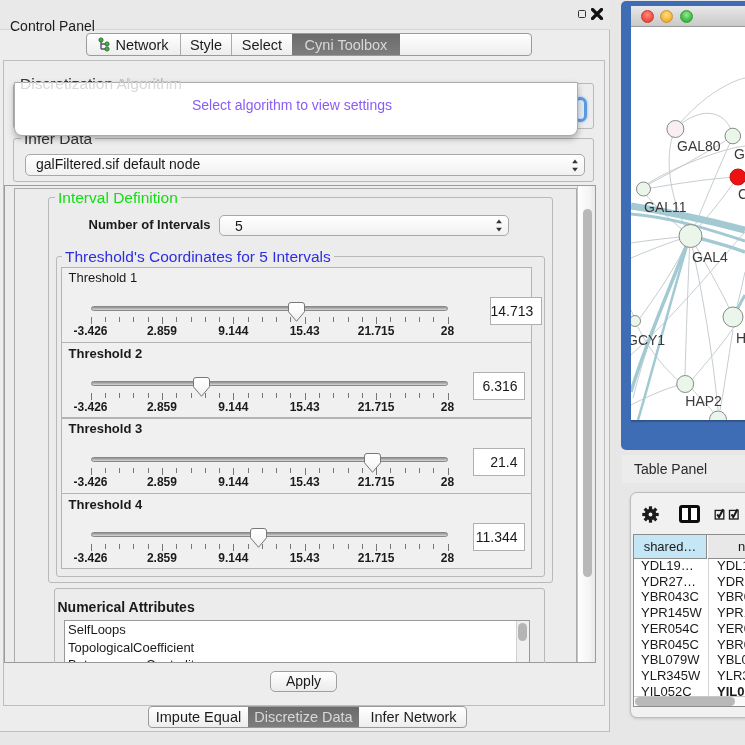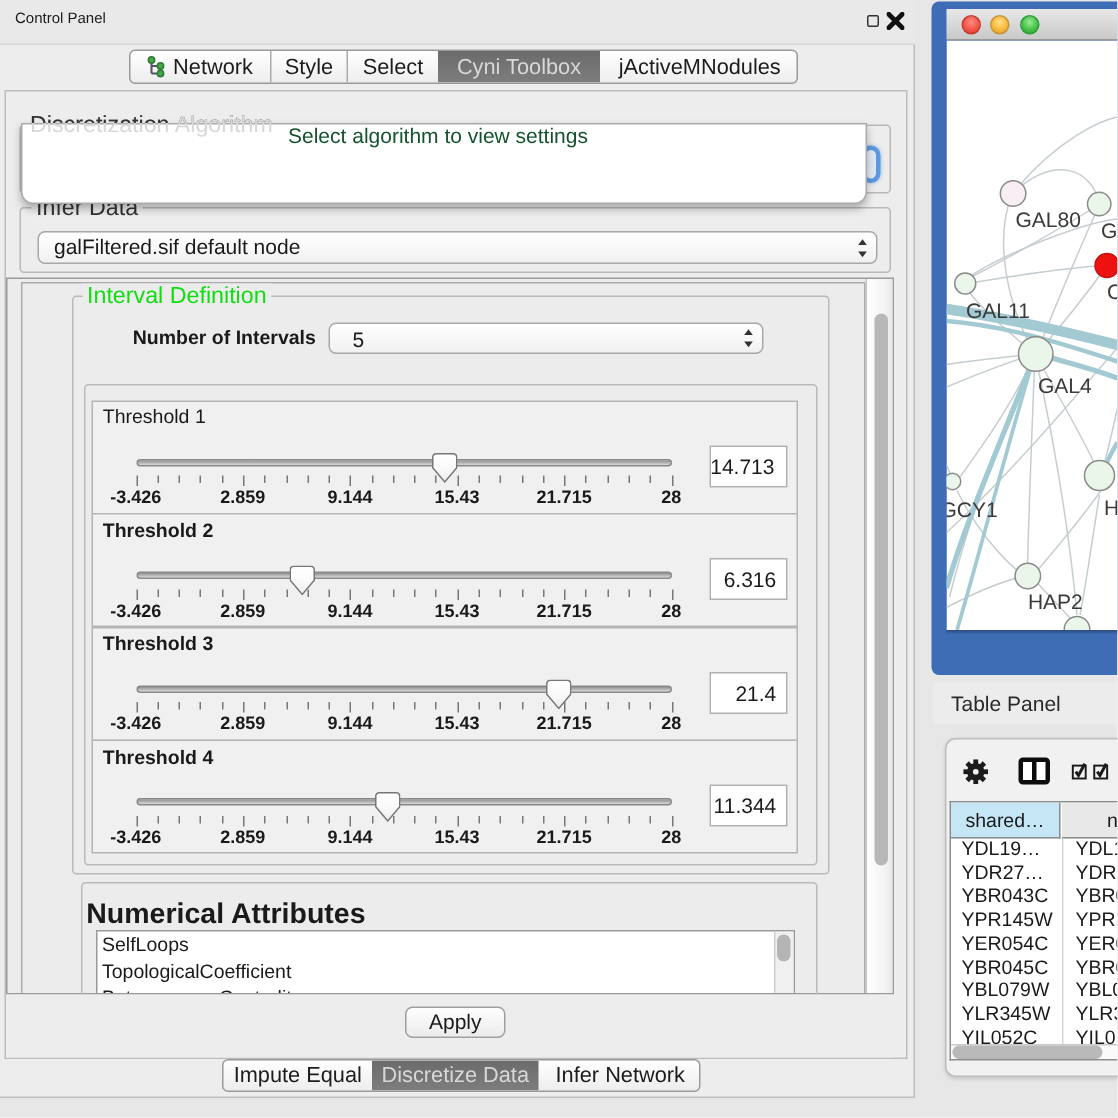--- a/index.html
+++ b/index.html
@@ -11,39 +11,38 @@
 .combo{position:absolute;background:linear-gradient(#ffffff,#f1f1f1);border:1px solid #a8a8a8;border-radius:5px;box-sizing:border-box;}
 .tseg{position:absolute;display:flex;align-items:center;justify-content:center;font-size:14.5px;color:#1c1c1c;}
 </style>
 </head>
 <body>
 <div id="root">
 
 <div class="abs" id="cpwin" style="left:0;top:0;width:610px;height:732px;background:#ededed;border-right:1px solid #bcbcbc;border-bottom:1px solid #c0c0c0;box-sizing:border-box;">
 
   <div class="abs" style="left:0;top:0;width:610px;height:30px;background:#e9e9e9;border-bottom:1px solid #d6d6d6;box-sizing:border-box;"></div>
-  <div class="abs" style="left:10px;top:7px;font-size:10px;color:#1c1c1c;">Control Panel</div>
+  <div class="abs" style="left:10px;top:18px;font-size:14px;color:#1c1c1c;">Control Panel</div>
   <div class="abs" style="left:578px;top:10px;width:6px;height:6px;border:1.7px solid #333;border-radius:1.5px;"></div>
   <svg class="abs" style="left:591px;top:8px;" width="12" height="12" viewBox="0 0 12 12">
     <path d="M1.5,1.5 L10.5,10.5 M10.5,1.5 L1.5,10.5" stroke="#111" stroke-width="3.2" stroke-linecap="round"></path>
   </svg>
 
   <div class="abs" id="tabbar" style="left:86px;top:33px;width:446px;height:23px;background:linear-gradient(#ffffff,#ededed);border:1px solid #9a9a9a;border-radius:4px;box-sizing:border-box;overflow:hidden;">
     <div class="tseg" style="left:0;top:0;width:93px;height:21px;">
       <svg width="13" height="17" viewBox="0 0 13 17" style="margin-right:4px;">
         <path d="M3,5 L3,13 M3,8 L8,8 M3,13 L8,13" stroke="#556" stroke-width="1.4" fill="none"></path>
         <circle cx="3" cy="4" r="2.1" fill="#45a849" stroke="#2c7a33"></circle>
         <circle cx="9" cy="8" r="2.1" fill="#45a849" stroke="#2c7a33"></circle>
         <circle cx="9" cy="13" r="2.1" fill="#45a849" stroke="#2c7a33"></circle>
       </svg>
       Network</div>
     <div class="tseg" style="left:93px;top:0;width:51px;height:21px;border-left:1px solid #ababab;box-sizing:border-box;">Style</div>
     <div class="tseg" style="left:144px;top:0;width:61px;height:21px;border-left:1px solid #ababab;box-sizing:border-box;">Select</div>
     <div class="tseg" style="left:205px;top:0;width:108px;height:21px;background:linear-gradient(#6b6b6b,#7d7d7d);color:#d8d8d8;">Cyni Toolbox</div>
-    <div class="tseg" style="left:313px;top:0;width:133px;height:21px;">jActiveMNodules</div>
   </div>
 
   <div class="abs" style="left:3px;top:60px;width:602px;height:646px;border:1px solid #bdbdbd;background:#ededed;box-sizing:border-box;"></div>
 
   <div class="gb" style="left:13px;top:83px;width:579px;height:44px;"></div>
   <div class="gbt" style="left:17px;top:75px;background:#ededed;color:#333;">Discretization Algorithm</div>
 
   <div class="combo" style="left:25px;top:98px;width:561px;height:22px;"></div>
   <div class="abs" style="left:574px;top:97px;width:13px;height:25px;border:3px solid #5b9ae0;border-radius:7px;background:#dfe9f3;box-sizing:border-box;box-shadow:0 0 3px #8ab4e4;"></div>
 
@@ -55,41 +54,42 @@
     <path d="M4,0.5 L6.9,4.3 L1.1,4.3 Z" fill="#333"></path>
         <path d="M4,12.5 L6.9,8.7 L1.1,8.7 Z" fill="#333"></path>
   </svg>
 
   <div class="abs" style="left:14px;top:82px;width:563.5px;height:54px;background:#ffffff;border:1px solid #ababab;border-radius:0 0 8px 8px;box-shadow:0 3px 6px rgba(0,0,0,0.28);box-sizing:border-box;"></div>
 
   <div class="abs" style="left:17px;top:75px;font-size:15.5px;color:#d8d8d8;padding:0 3px;">Discretization Algorithm</div>
   <div class="abs" style="left:17px;top:75px;width:163px;height:7px;overflow:hidden;">
         <div style="padding:0 3px;font-size:15.5px;color:#333;">Discretization Algorithm</div>
       </div>
-  <div class="abs" style="left:192px;top:82px;color:#14532d;">Select algorithm to view settings</div>
+  <div class="abs" style="left:192px;top:97px;color:#8b5cf6;">Select algorithm to view settings</div>
 
   <div class="abs" style="left:4px;top:185px;width:592px;height:478px;border:1px solid #9b9b9b;background:#ececec;box-sizing:border-box;overflow:hidden;">
 
     <div class="abs" style="left:9px;top:2px;width:561px;height:600px;border:1px solid #ababab;"></div>
 
     <div class="abs" style="left:572px;top:0;width:19px;height:477px;background:linear-gradient(90deg,#ffffff,#f4f4f4 60%,#e4e4e4);border-left:1px solid #c4c4c4;"></div>
     <div class="abs" style="left:578px;top:23px;width:9px;height:368px;background:#b8b8b8;border-radius:4.5px;"></div>
   </div>
 
   <div class="gb" style="left:48px;top:197px;width:503px;height:384px;"></div>
   <div class="gbt" style="left:55px;top:189px;background:#ececec;color:#12dd12;">Interval Definition</div>
   <div class="abs" style="left:88.5px;top:217px;font-weight:bold;font-size:13px;">Number of Intervals</div>
   <div class="combo" style="left:219px;top:215px;width:290px;height:21px;"></div>
   <div class="abs" style="left:235px;top:218px;">5</div>
   <svg class="abs" style="left:495px;top:219px;" width="8" height="13" viewBox="0 0 8 13">
     <path d="M4,0.5 L6.9,4.3 L1.1,4.3 Z" fill="#333"></path>
         <path d="M4,12.5 L6.9,8.7 L1.1,8.7 Z" fill="#333"></path>
   </svg>
 
   <div class="gb" style="left:56px;top:256px;width:487px;height:319px;"></div>
+  <div class="gbt" style="left:62px;top:248px;background:#ececec;color:#2d2de4;">Threshold's Coordinates for 5 Intervals</div>
 
   <div id="thresholds">
         <div class="abs" style="left:60.5px;top:266.5px;width:471px;height:76px;background:#f0f0f0;border:1px solid #b4b4b4;box-sizing:border-box;">
           <div class="abs" style="left:7px;top:2.5px;font-weight:normal;font-size:13px;">Threshold 1</div>
           <div class="abs" style="left:29px;top:38px;width:357px;height:5px;background:linear-gradient(#8f8f8f,#d8d8d8);border:1px solid #888;border-radius:3px;box-sizing:border-box;"></div>
           <div class="abs" style="left:29.0px;top:49.5px;width:1px;height:7px;background:#777;"></div>
           <div class="abs" style="left:43.3px;top:49.5px;width:1px;height:5px;background:#777;"></div>
           <div class="abs" style="left:57.6px;top:49.5px;width:1px;height:5px;background:#777;"></div>
           <div class="abs" style="left:71.8px;top:49.5px;width:1px;height:5px;background:#777;"></div>
           <div class="abs" style="left:86.1px;top:49.5px;width:1px;height:5px;background:#777;"></div>
@@ -123,21 +123,21 @@
           <svg class="abs" style="left:226.6px;top:34px;" width="17" height="20" viewBox="0 0 17 20">
             <path d="M3,0.5 L14,0.5 Q16.5,0.5 16.5,3 L16.5,9.8 L8.5,19.3 L0.5,9.8 L0.5,3 Q0.5,0.5 3,0.5 Z" fill="url(#tg0)" stroke="#777"></path>
             <defs>
               <linearGradient id="tg0" x1="0" y1="0" x2="0" y2="1">
                 <stop offset="0" stop-color="#ffffff"></stop>
                 <stop offset="0.5" stop-color="#fafafa"></stop>
                 <stop offset="1" stop-color="#ececec"></stop>
               </linearGradient>
             </defs>
           </svg>
-          <div class="abs" style="left:411px;top:29px;width:52px;height:28px;background:#fff;border:1px solid #b0b0b0;box-sizing:border-box;text-align:center;line-height:26px;padding-right:18px;">14.713</div>
+          <div class="abs" style="left:428px;top:29px;width:52px;height:28px;background:#fff;border:1px solid #b0b0b0;box-sizing:border-box;text-align:center;line-height:26px;padding-right:18px;">14.713</div>
         </div>
         <div class="abs" style="left:60.5px;top:342px;width:471px;height:76px;background:#f0f0f0;border:1px solid #b4b4b4;box-sizing:border-box;">
           <div class="abs" style="left:7px;top:2.5px;font-weight:bold;font-size:13px;">Threshold 2</div>
           <div class="abs" style="left:29px;top:38px;width:357px;height:5px;background:linear-gradient(#8f8f8f,#d8d8d8);border:1px solid #888;border-radius:3px;box-sizing:border-box;"></div>
           <div class="abs" style="left:29.0px;top:49.5px;width:1px;height:7px;background:#777;"></div>
           <div class="abs" style="left:43.3px;top:49.5px;width:1px;height:5px;background:#777;"></div>
           <div class="abs" style="left:57.6px;top:49.5px;width:1px;height:5px;background:#777;"></div>
           <div class="abs" style="left:71.8px;top:49.5px;width:1px;height:5px;background:#777;"></div>
           <div class="abs" style="left:86.1px;top:49.5px;width:1px;height:5px;background:#777;"></div>
           <div class="abs" style="left:100.4px;top:49.5px;width:1px;height:7px;background:#777;"></div>
@@ -269,21 +269,21 @@
                 <stop offset="0.5" stop-color="#fafafa"></stop>
                 <stop offset="1" stop-color="#ececec"></stop>
               </linearGradient>
             </defs>
           </svg>
           <div class="abs" style="left:411px;top:29px;width:52px;height:28px;background:#fff;border:1px solid #b0b0b0;box-sizing:border-box;text-align:right;line-height:26px;padding-right:6px;">11.344</div>
         </div>
       </div>
 
   <div class="gb" style="left:54px;top:588px;width:489px;height:91px;"></div>
-  <div class="abs" style="left:57.5px;top:599px;font-weight:bold;font-size:19px;">Numerical Attributes</div>
+  <div class="abs" style="left:57.5px;top:599px;font-weight:bold;font-size:14px;">Numerical Attributes</div>
   <div class="abs" style="left:63.5px;top:620px;width:466px;height:43px;background:#fff;border:1px solid #999;box-sizing:border-box;overflow:hidden;">
     <div class="abs" style="left:3.5px;top:1px;font-size:13px;">SelfLoops</div>
     <div class="abs" style="left:3.5px;top:18.5px;font-size:13px;">TopologicalCoefficient</div>
     <div class="abs" style="left:3.5px;top:36px;font-size:13px;">BetweennessCentrality</div>
     <div class="abs" style="left:451px;top:0;width:13px;height:43px;background:#f0f0f0;border-left:1px solid #d0d0d0;"></div>
     <div class="abs" style="left:453px;top:1.5px;width:9.5px;height:18.5px;background:#b5b5b5;border-radius:5px;"></div>
   </div>
 
   <div class="abs" style="left:4px;top:663px;width:592px;height:42px;background:#ededed;"></div>
 
@@ -414,19 +414,19 @@
         <div class="abs" style="left:83px;top:70.6px;">YPR1</div>
         <div class="abs" style="left:7px;top:86.3px;">YER054C</div>
         <div class="abs" style="left:83px;top:86.3px;">YER0</div>
         <div class="abs" style="left:7px;top:102.0px;">YBR045C</div>
         <div class="abs" style="left:83px;top:102.0px;">YBR0</div>
         <div class="abs" style="left:7px;top:117.7px;">YBL079W</div>
         <div class="abs" style="left:83px;top:117.7px;">YBL0</div>
         <div class="abs" style="left:7px;top:133.4px;">YLR345W</div>
         <div class="abs" style="left:83px;top:133.4px;">YLR3</div>
         <div class="abs" style="left:7px;top:149.1px;">YIL052C</div>
-        <div class="abs" style="left:83px;top:149.1px;">YIL0</div>
+        <div class="abs" style="left:83px;top:149.1px;font-weight:bold;">YIL0</div>
       </div>
   <div class="abs" style="left:0;top:161px;width:112px;height:11px;background:#fafafa;border-top:1px solid #c9c9c9;"></div>
   <div class="abs" style="left:1px;top:162px;width:100px;height:9px;background:#b9b9b9;border-radius:4.5px;"></div>
 </div>
 
 </div>
 
 </body></html>

